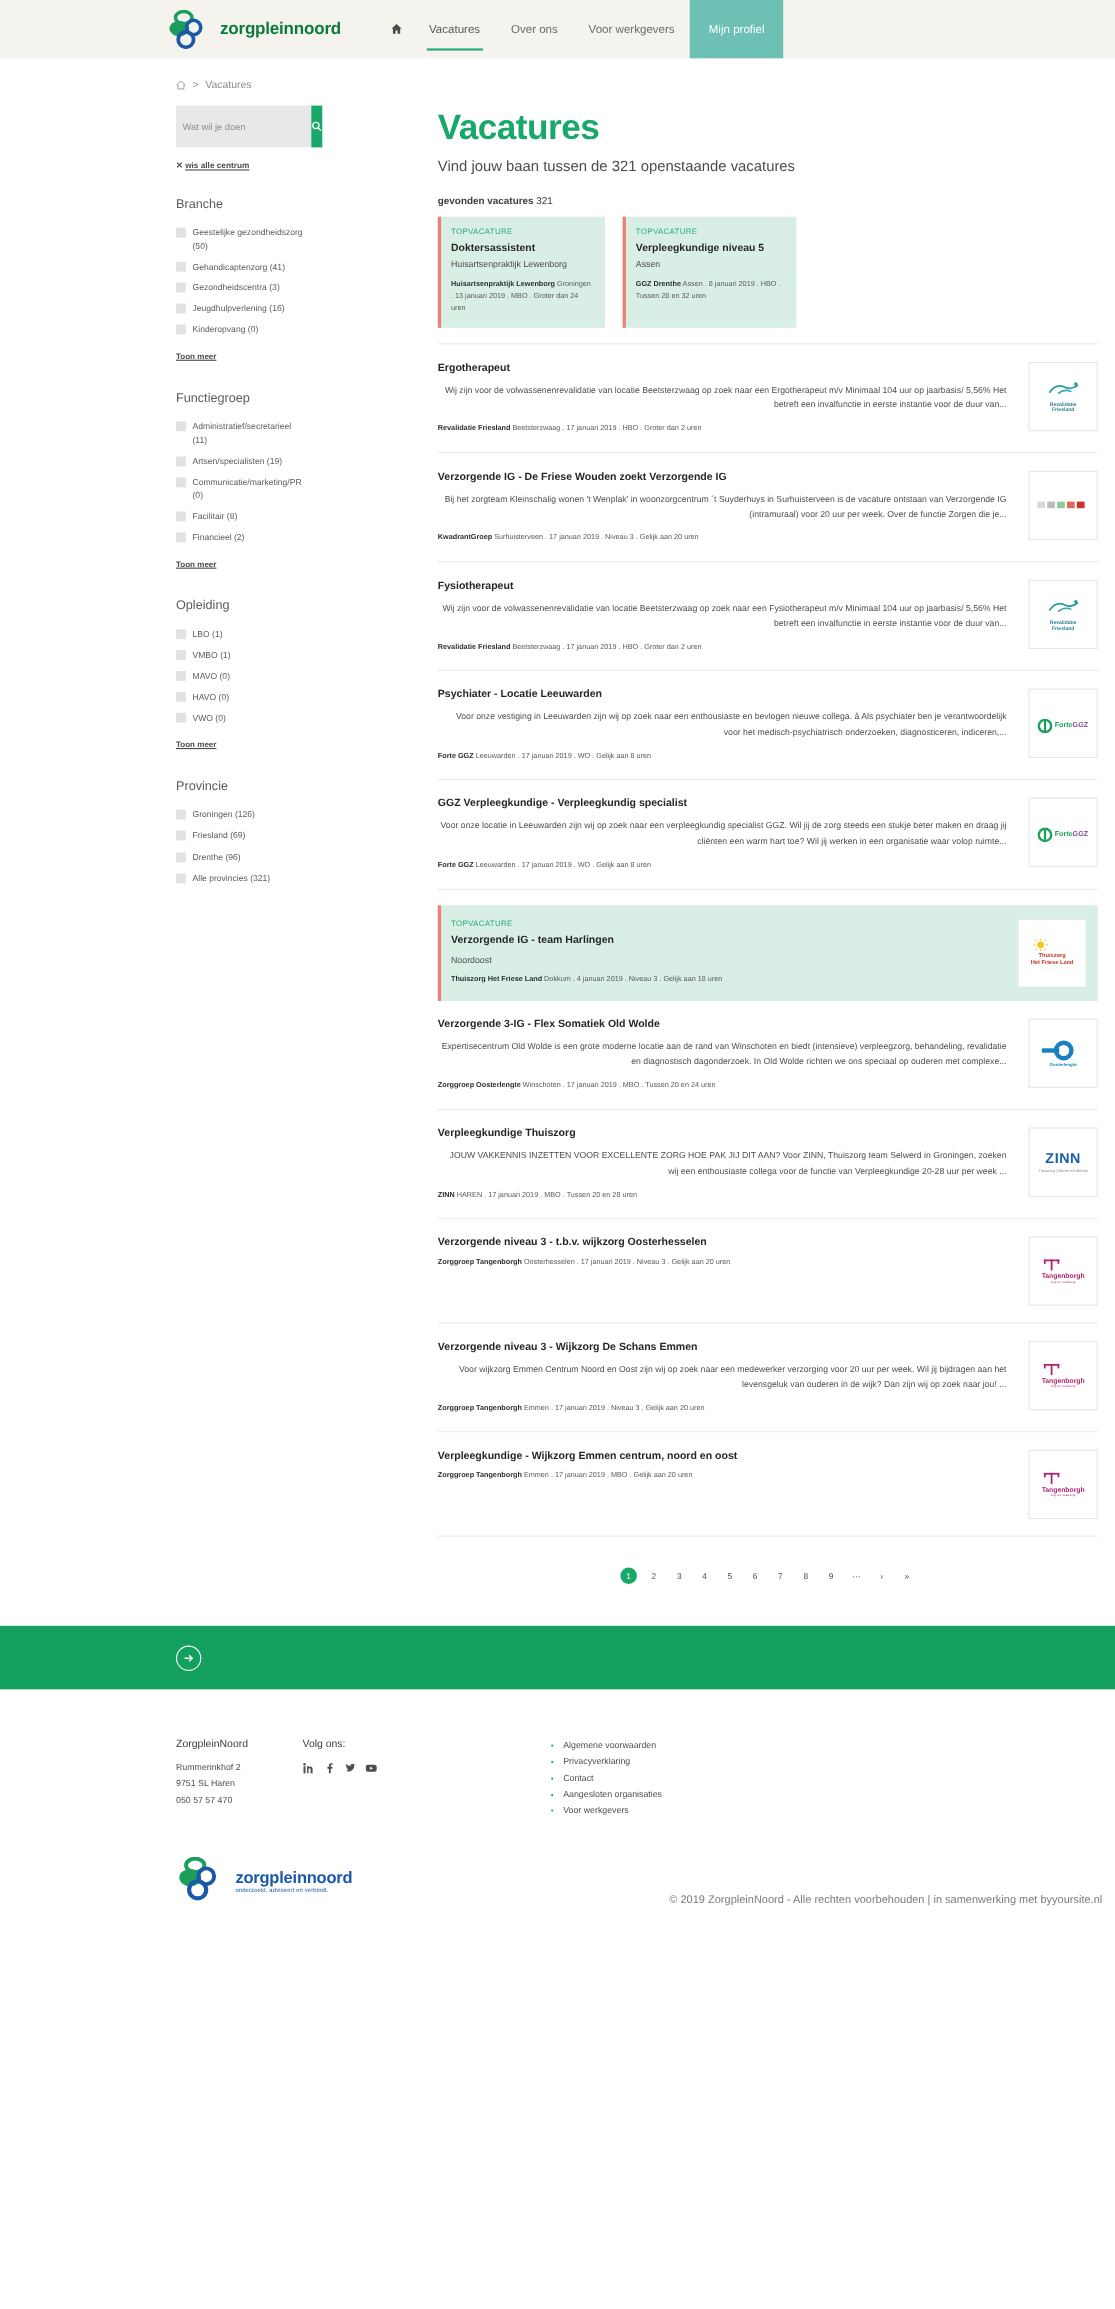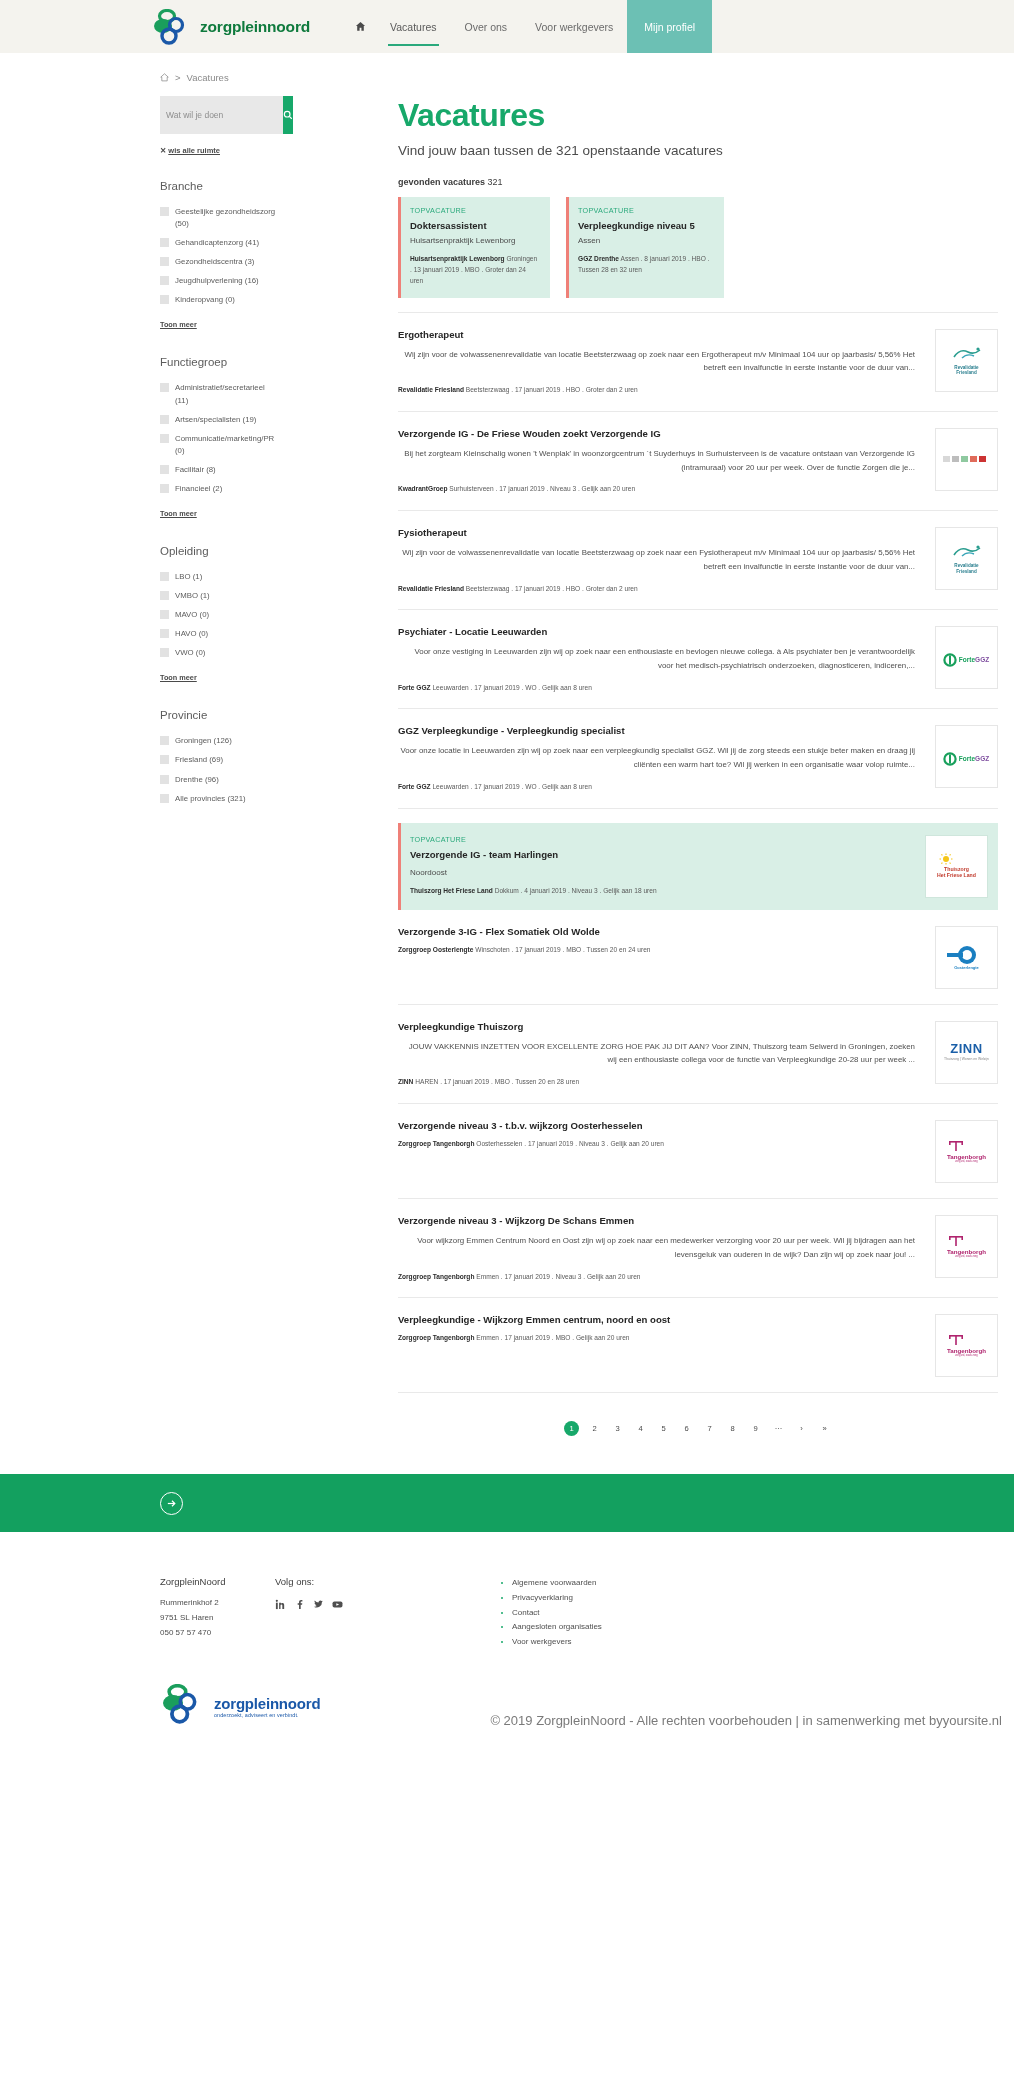--- a/index.html
+++ b/index.html
@@ -323,21 +323,21 @@
     margin-top: 34px;
     display: flex;
     align-items: flex-end;
     justify-content: space-between;
     padding: 0 12px 12px 160px;
   }
   .footer-logo { display: flex; align-items: center; gap: 8px; }
   .footer-logo .ltxt { display: flex; flex-direction: column; }
   .footer-logo .l1 { font-size: 15px; font-weight: bold; color: #1a58a8; letter-spacing: -0.2px; }
   .footer-logo .l2 { font-size: 5.4px; color: #1a58a8; letter-spacing: 0.1px; }
-  .copy { font-size: 13px; color: #7a7a7a; }
+  .copy { font-size: 10px; color: #7a7a7a; }
 </style>
 </head>
 <body>
 
 <div class="topbar">
   <div class="logo-wrap">
     <span>
       <svg class="logo-mark" viewBox="0 0 40 36">
         <ellipse cx="15" cy="7" rx="7.5" ry="5.5" fill="none" stroke="#1a9e5c" stroke-width="3.2"></ellipse>
         <ellipse cx="11" cy="17" rx="9" ry="7" fill="#1a9e5c"></ellipse>
@@ -392,21 +392,21 @@
             <svg width="10" height="10" viewBox="0 0 12 12">
               <circle cx="5" cy="5" r="3.4" fill="none" stroke="#fff" stroke-width="1.4"></circle>
               <line x1="7.6" y1="7.6" x2="10.5" y2="10.5" stroke="#fff" stroke-width="1.4"></line>
             </svg>
           </span>
         </button>
       </div>
 
       <div class="clearfilters">
         <span>✕</span>
-        <span class="lbl">wis alle ruimte</span>
+        <span class="lbl">wis alle centrum</span>
       </div>
 
       <div id="facets-container">
           <div class="facet"><div class="facet-title">Branche</div><div class="facet-opt">
               <span class="cb"></span>
               <span class="facet-lbl">Geestelijke gezondheidszorg (50)</span>
             </div><div class="facet-opt">
               <span class="cb"></span>
               <span class="facet-lbl">Gehandicaptenzorg (41)</span>
             </div><div class="facet-opt">
@@ -603,20 +603,21 @@
                     <line x1="5.4" y1="9.6" x2="4.4" y2="10.6"></line>
                   </g>
                 </svg>
                 <div style="font-size:5.2px;color:#c0392b;font-weight:bold;margin-top:1px;">Thuiszorg<br>Het Friese Land</div>
               </div>
             </div>
           </div>
           <div class="vacrow">
             <div class="vac-main">
               <div class="vac-title">Verzorgende 3-IG - Flex Somatiek Old Wolde</div>
+              <div class="vac-desc">Expertisecentrum Old Wolde is een grote moderne locatie aan de rand van Winschoten en biedt (intensieve) verpleegzorg, behandeling, revalidatie en diagnostisch dagonderzoek. In Old Wolde richten we ons speciaal op ouderen met complexe...</div>
               <div class="vac-meta"><b>Zorggroep Oosterlengte</b><span> Winschoten . 17 januari 2019 . MBO . Tussen 20 en 24 uren</span></div>
             </div>
             <div class="vac-logo">
               <div class="logotxt">
                 <svg width="40" height="22" viewBox="0 0 40 22">
                   <path d="M20 2 a9 9 0 1 1 0 18 a9 9 0 1 1 0 -18" fill="#1a7fc1"></path>
                   <path d="M20 6 a5 5 0 1 0 0 10 a5 5 0 1 0 0 -10" fill="#fff"></path>
                   <rect x="0" y="9" width="16" height="4" fill="#1a7fc1"></rect>
                 </svg>
                 <div style="font-size:4px;color:#1a7fc1;font-weight:bold;">Oosterlengte</div>

